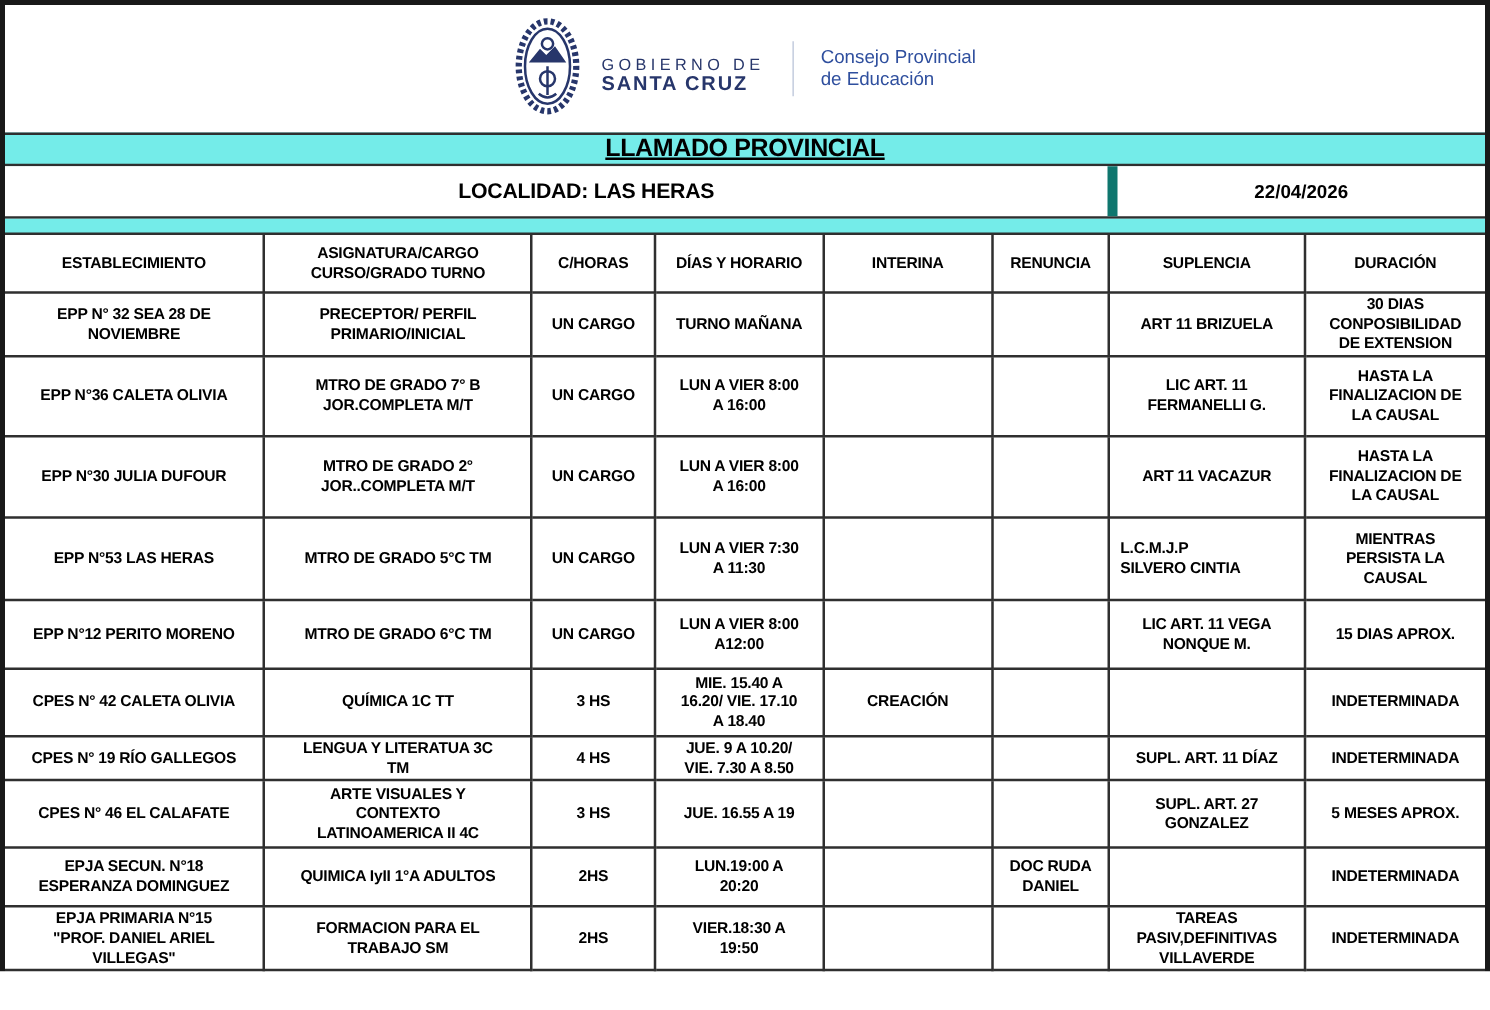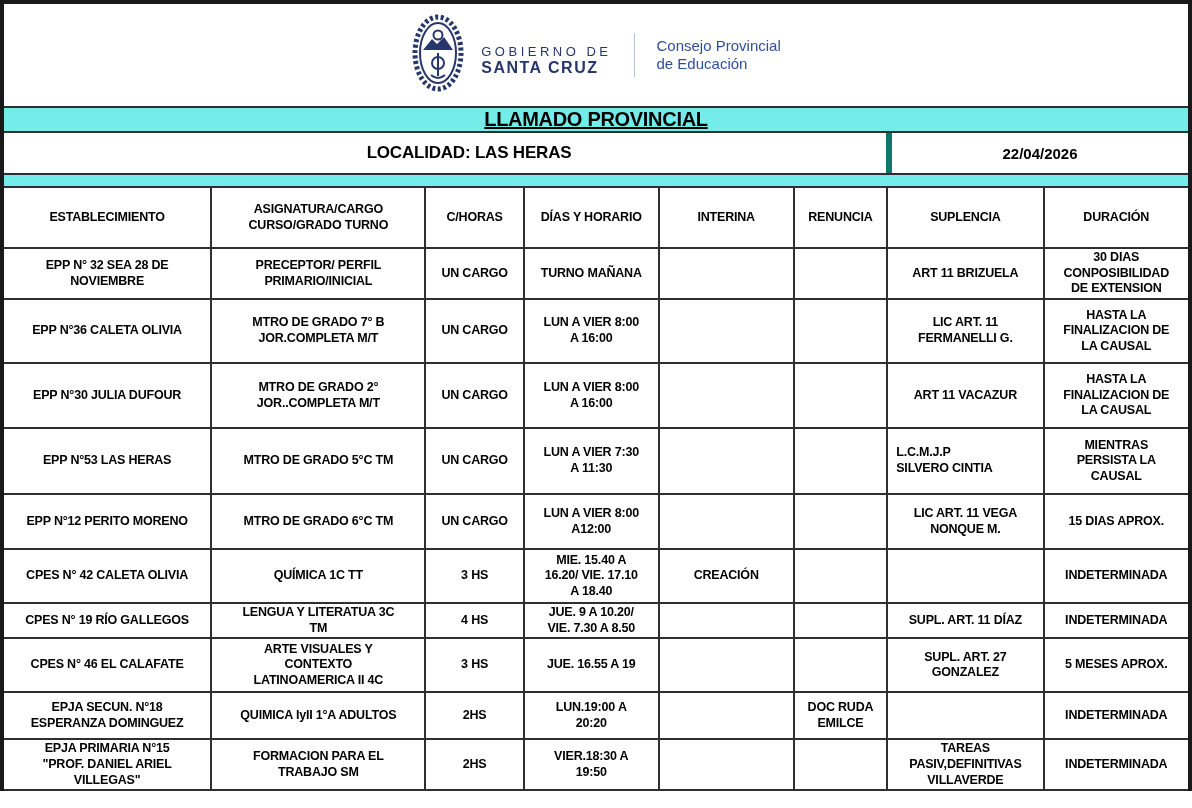--- a/index.html
+++ b/index.html
@@ -36,21 +36,21 @@
   .title-bar{
     background:var(--cyan);
     border-top:2px solid var(--grid);
     border-bottom:2px solid var(--grid);
     height:27px;display:flex;align-items:flex-end;justify-content:center;
   }
   .title-text{font-weight:bold;font-size:20px;text-decoration:underline;letter-spacing:-0.3px;}
   
   .loc-row{display:flex;height:42px;border-bottom:2px solid var(--grid);background:#fff;}
   .loc-cell{flex:1;display:flex;align-items:center;justify-content:center;font-weight:bold;font-size:17px;letter-spacing:-0.2px;padding-left:48px;}
-  .date-cell{width:302px;border-left:6px solid #0f766e;display:flex;align-items:center;justify-content:center;font-weight:bold;font-size:15px;}
+  .date-cell{width:302px;border-left:8px solid #0f766e;display:flex;align-items:center;justify-content:center;font-weight:bold;font-size:15px;}
   .cyan-strip{height:13px;background:var(--cyan);border-bottom:2px solid var(--grid);}
   
   table{width:100%;border-collapse:collapse;table-layout:fixed;}
   th,td{
     border:2px solid var(--grid);
     font-weight:bold;font-size:12.5px;line-height:1.25;
     text-align:center;vertical-align:middle;
     padding:1px 3px;white-space:pre-line;letter-spacing:-0.2px;
     overflow:hidden;
   }
@@ -103,21 +103,21 @@
         <col style="width: 17.5%;">
         <col style="width: 18.1%;">
         <col style="width: 8.3%;">
         <col style="width: 11.4%;">
         <col style="width: 11.4%;">
         <col style="width: 7.9%;">
         <col style="width: 13.2%;">
         <col style="width: 12.2%;">
       </colgroup>
       <thead>
-        <tr style="height: 60px;">
+        <tr style="height: 46px;">
           <th>ESTABLECIMIENTO</th>
           <th>ASIGNATURA/CARGO
 CURSO/GRADO TURNO</th>
           <th>C/HORAS</th>
           <th>DÍAS Y HORARIO</th>
           <th>INTERINA</th>
           <th>RENUNCIA</th>
           <th>SUPLENCIA</th>
           <th>DURACIÓN</th>
         </tr>
@@ -231,21 +231,21 @@
         </tr>
         <tr style="height: 47px;">
           <td>EPJA SECUN. N°18
 ESPERANZA DOMINGUEZ</td>
           <td>QUIMICA IyII 1°A ADULTOS</td>
           <td>2HS</td>
           <td>LUN.19:00 A
 20:20</td>
           <td></td>
           <td>DOC RUDA
-EMILCE</td>
+DANIEL</td>
           <td></td>
           <td>INDETERMINADA</td>
         </tr>
         <tr style="height: 51px;">
           <td>EPJA PRIMARIA N°15
 "PROF. DANIEL ARIEL
 VILLEGAS"</td>
           <td>FORMACION PARA EL
 TRABAJO SM</td>
           <td>2HS</td>

